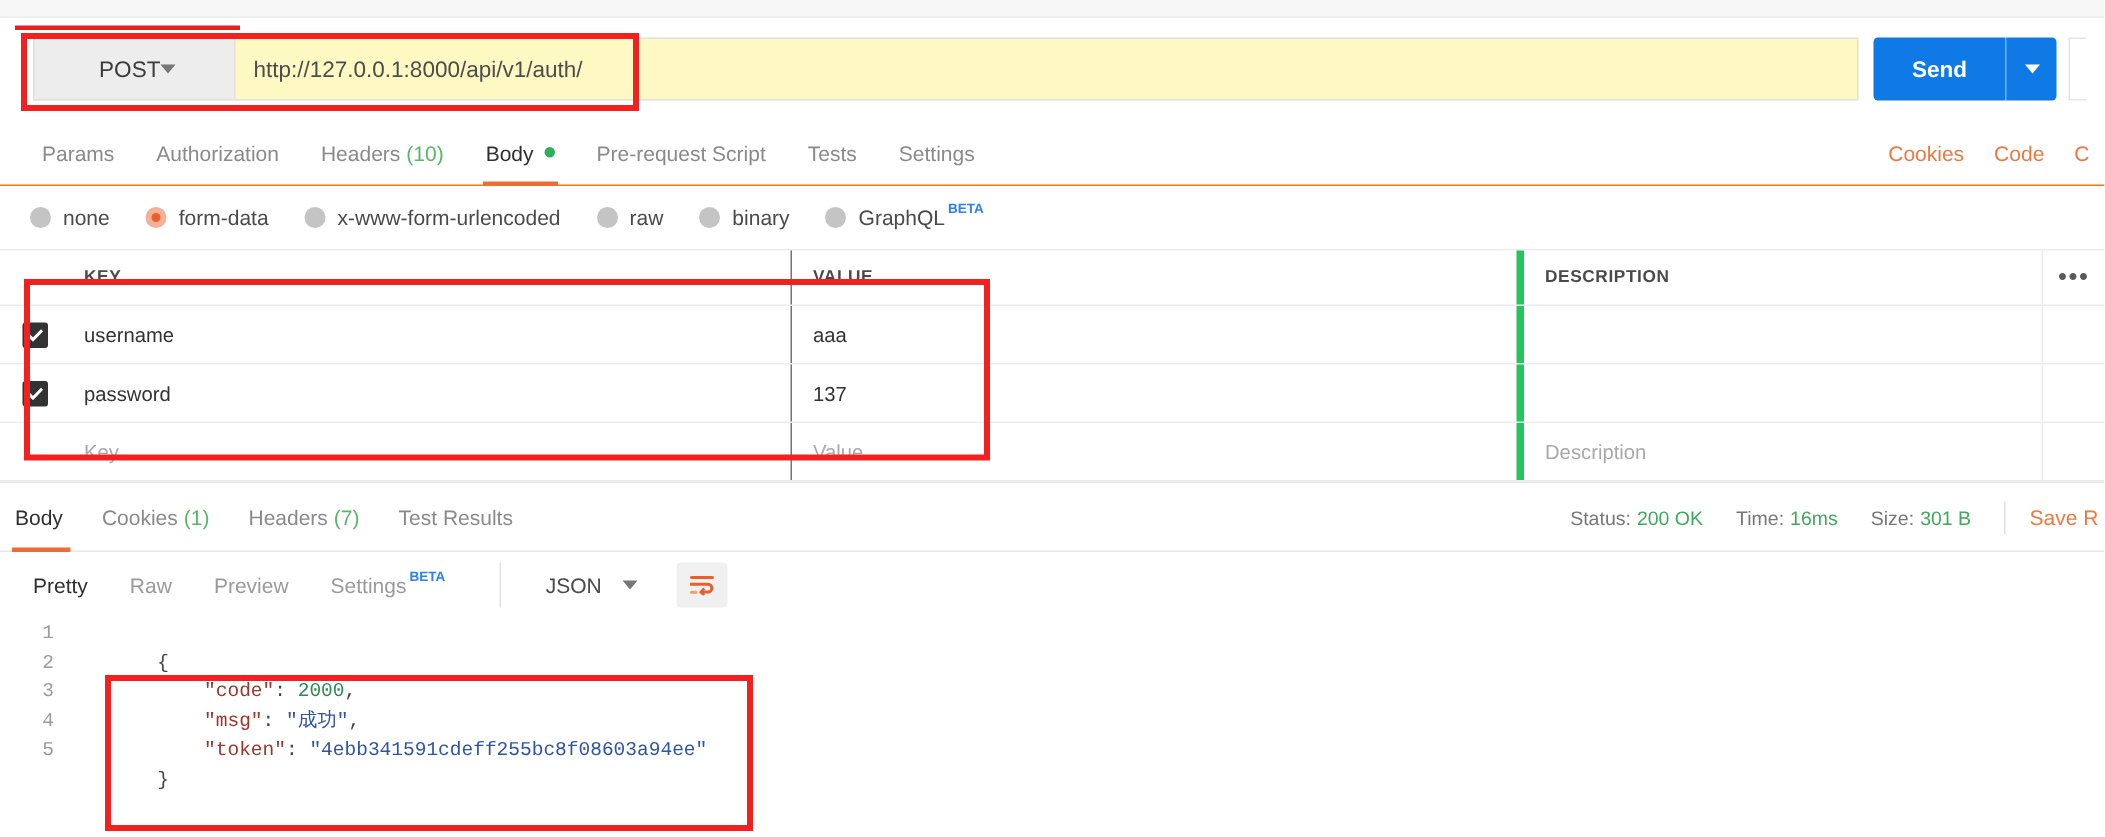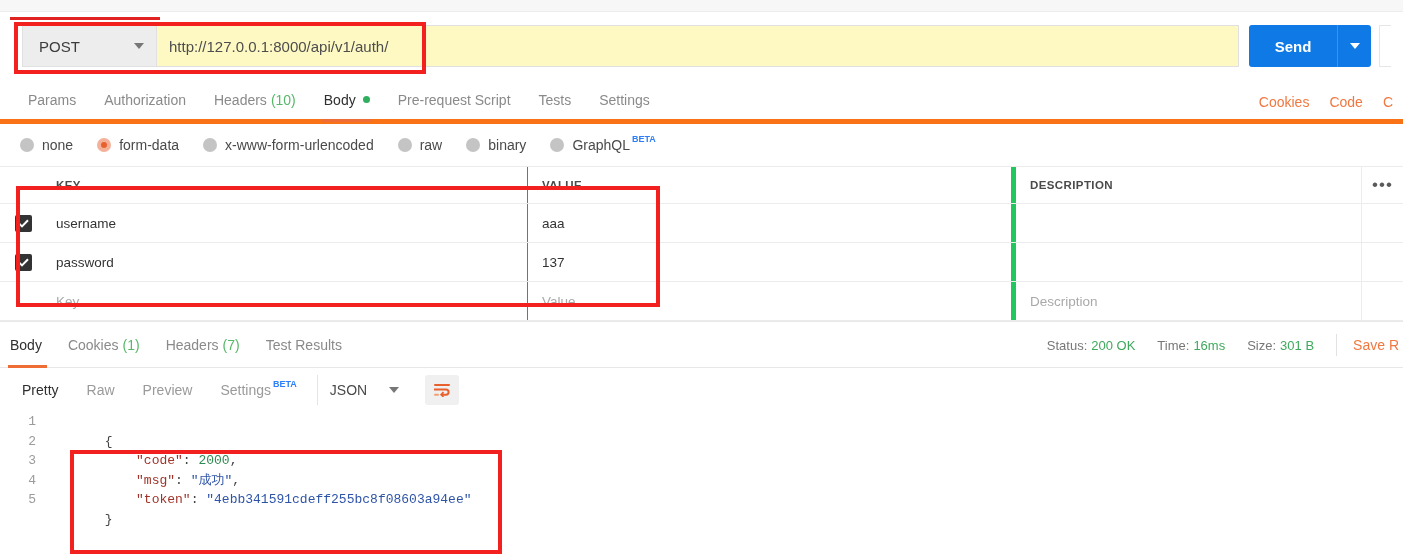--- a/index.html
+++ b/index.html
@@ -27,21 +27,21 @@
     display: flex; align-items: center;
     padding: 0 12px 0 22px;
     background: #fff;
     position: relative;
   }
   .method-select {
     width: 134px; height: 42px;
     background: #ededed;
     border: 1px solid #e0e0e0;
     border-right: none;
-    display: flex; align-items: center; justify-content: space-between;
+    display: flex; align-items: center; justify-content: center;
     padding: 0 12px 0 16px;
     font-size: 15px; color: #3c3c3c;
     cursor: pointer;
   }
   .caret {
     width: 0; height: 0;
     border-left: 5px solid transparent;
     border-right: 5px solid transparent;
     border-top: 6px solid #777;
   }
@@ -79,21 +79,21 @@
     width: 12px; height: 42px; margin-left: 8px;
     border: 1px solid #e6e6e6; border-right: none;
     background: #fff;
   }
 
   
   .req-tabs {
     height: 44px;
     display: flex; align-items: center;
     padding: 0 14px;
-    border-bottom: 5px solid #f97316;
+    border-bottom: 1px solid #f97316;
     position: relative;
   }
   .req-tab {
     padding: 0 14px; height: 44px;
     display: flex; align-items: center;
     font-size: 14px; color: #8a8a8a;
     cursor: pointer; position: relative;
   }
   .req-tab.active { color: #2f2f2f; }
   .req-tab.active::after {
@@ -248,24 +248,24 @@
   .view-tab {
     padding: 0 14px; height: 30px;
     display: flex; align-items: center;
     font-size: 14px; color: #9a9a9a;
     cursor: pointer;
   }
   .view-tab.active { color: #2f2f2f; }
   .json-select {
     height: 30px; min-width: 92px;
     display: flex; align-items: center; justify-content: space-between;
-    padding: 0 10px 0 12px;
+    padding: 0 10px 0 30px;
     font-size: 14px; color: #4a4a4a;
     border-left: 1px solid #e4e4e4;
-    margin-left: 6px;
+    margin-left: 22px;
     cursor: pointer;
   }
   .wrap-btn {
     width: 34px; height: 30px; margin-left: 16px;
     background: #f0f0f0; border-radius: 3px;
     display: flex; align-items: center; justify-content: center;
     cursor: pointer;
   }
 
   

